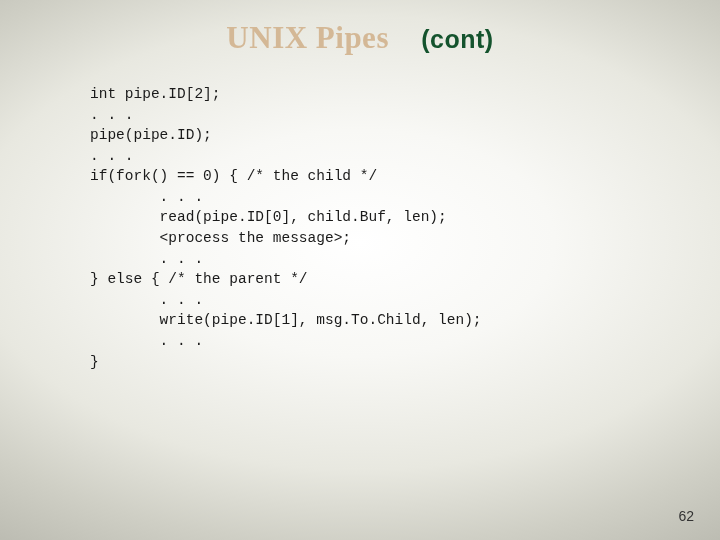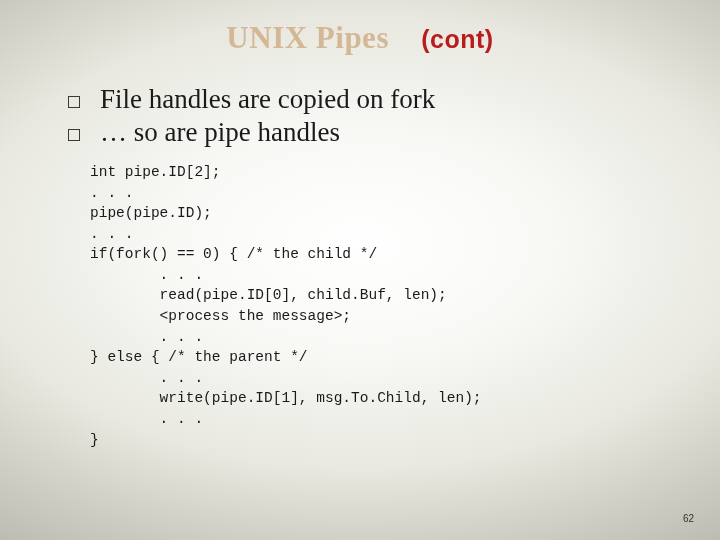--- a/index.html
+++ b/index.html
@@ -23,21 +23,21 @@
     margin-top: 2px;
   }
   .title-main {
     font-size: 31px;
     color: #d4b896;
     letter-spacing: 0.5px;
     font-family: Liberation Serif, serif;
   }
   .title-cont {
     font-size: 25px;
-    color: #b91c1c;
+    color: #14532d;
     letter-spacing: 0.5px;
     margin-left: 24px;
   }
   .bullets {
     margin-left: 28px;
     margin-bottom: 14px;
   }
   .bullet-row {
     display: flex;
     align-items: baseline;
@@ -63,43 +63,33 @@
     font-size: 14.5px;
     line-height: 1.42;
     color: #1a1a1a;
     white-space: pre;
   }
   .page-num {
     position: absolute;
     bottom: 16px;
     right: 26px;
     font-family: Arial, sans-serif;
-    font-size: 10px;
+    font-size: 14px;
     color: #333;
   }
 </style>
 </head>
 <body>
 
 <div class="slide">
 
   <div class="title">
     <span class="title-main">UNIX Pipes </span><span class="title-cont">(cont)</span>
   </div>
 
-  <div class="bullets">
-    <div class="bullet-row">
-      <div class="bullet-marker"></div>
-      <div class="bullet-text">File handles are copied on fork</div>
-    </div>
-    <div class="bullet-row">
-      <div class="bullet-marker"></div>
-      <div class="bullet-text">… so are pipe handles</div>
-    </div>
-  </div>
 
   <div class="code-block">int pipe.ID[2];
 . . .
 pipe(pipe.ID);
 . . .
 if(fork() == 0) { /* the child */
         . . .
         read(pipe.ID[0], child.Buf, len);
         &lt;process the message&gt;;
         . . .

